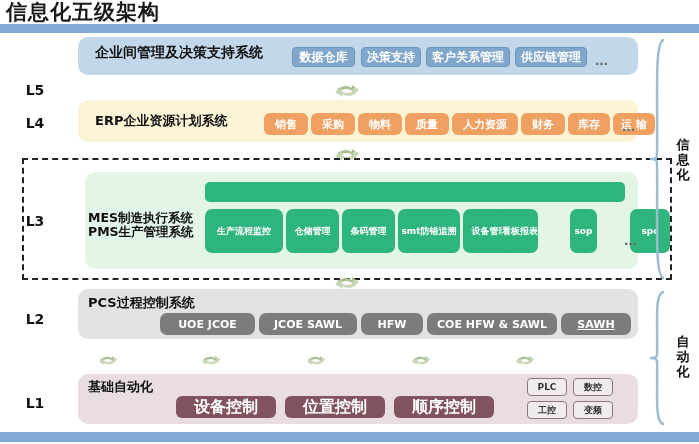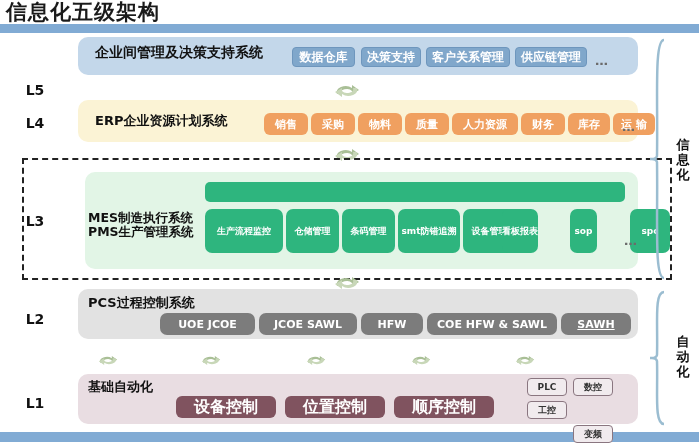--- a/index.html
+++ b/index.html
@@ -301,21 +301,21 @@
 <div class="band" id="band-l1"></div>
 <div class="band-title" id="title-l1">基础自动化</div>
 
 <div class="chip chip-l1" style="left:176px; width:100px;">设备控制</div>
 <div class="chip chip-l1" style="left:285px; width:100px;">位置控制</div>
 <div class="chip chip-l1" style="left:394px; width:100px;">顺序控制</div>
 
 <div class="chip-aux" style="left:527px; top:378px;">PLC</div>
 <div class="chip-aux" style="left:573px; top:378px;">数控</div>
 <div class="chip-aux" style="left:527px; top:401px;">工控</div>
-<div class="chip-aux" style="left:573px; top:401px;margin-top:24px;">变频</div>
+<div class="chip-aux" style="left:573px; top:401px;">变频</div>
 
 <div style="position:absolute; left:648px; top:38px; width:24px; height:242px;">
   <svg viewBox="0 0 24 242" width="24" height="242" aria-hidden="true">
     <path d="M16 2 C6 2, 10 60, 9 118 C8 122, 4 121, 2 121 C4 121, 8 120, 9 124 C10 182, 6 240, 16 240" fill="none" stroke="#9bbdd1" stroke-width="2.5"></path>
   </svg>
 </div>
 <div class="brace-label" style="left:676px; top:137px;">信息化</div>
 
 <div style="position:absolute; left:648px; top:290px; width:24px; height:136px;">
   <svg viewBox="0 0 24 136" width="24" height="136" aria-hidden="true">

